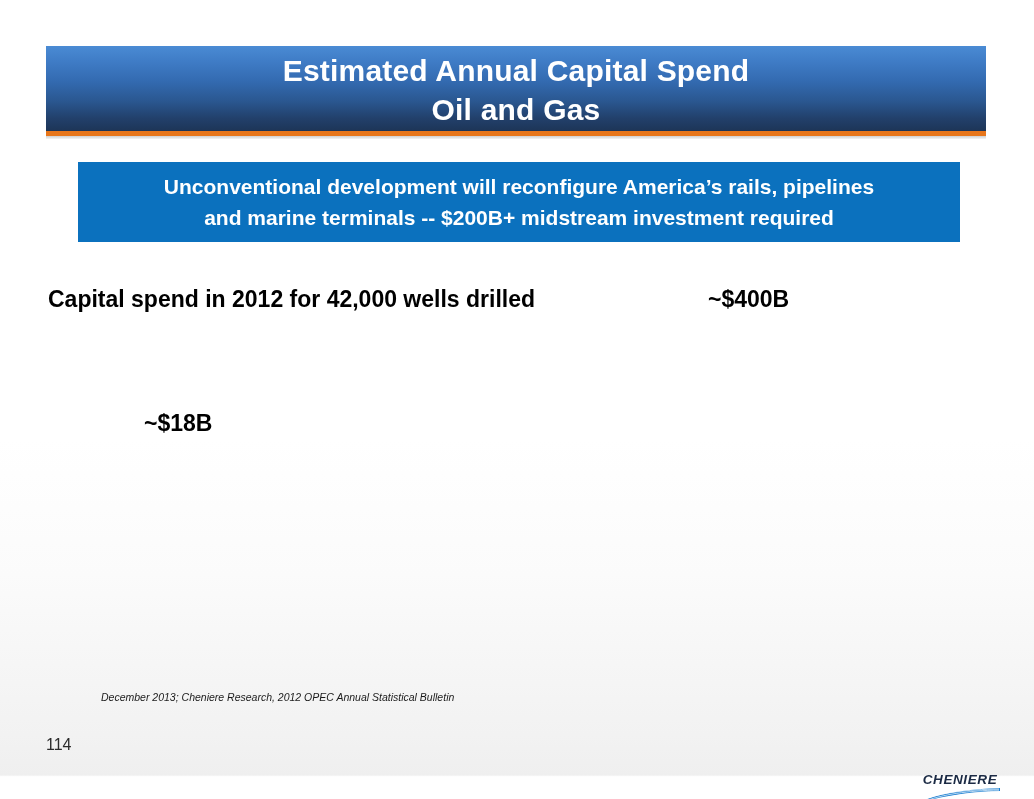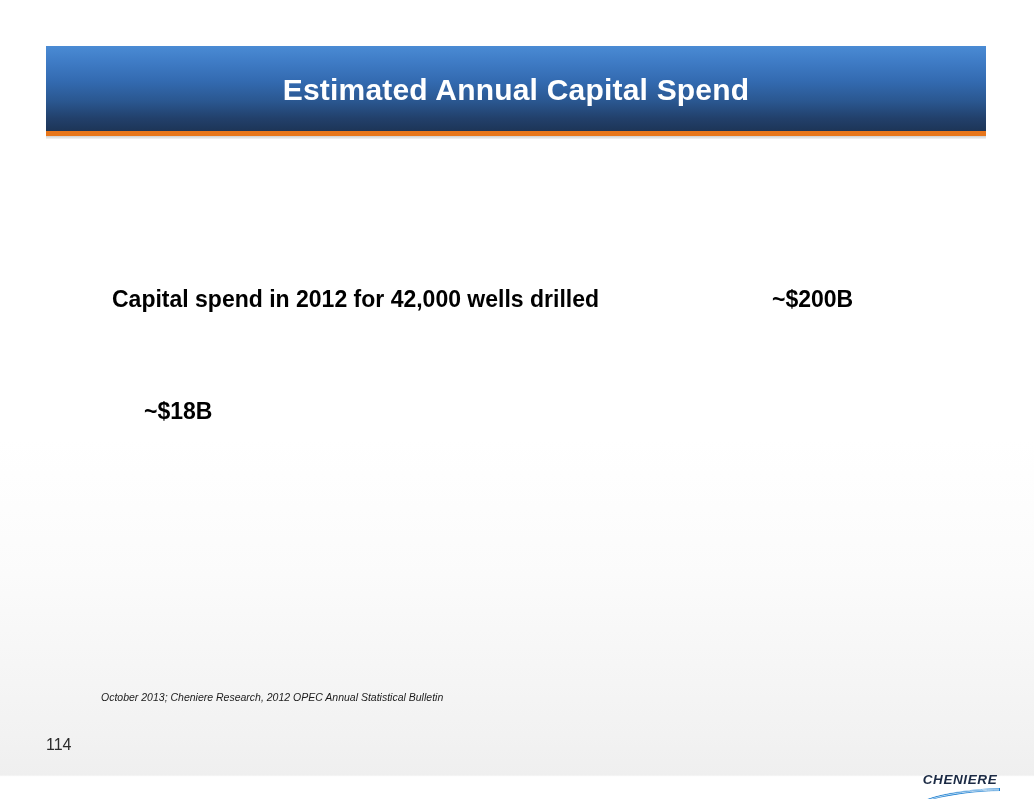--- a/index.html
+++ b/index.html
@@ -93,21 +93,21 @@
     position: absolute;
     left: 0;
     top: 280px;
     width: 1034px;
   }
   .row {
     position: relative;
     display: flex;
     align-items: flex-start;
   }
-  .row-1 { margin-left: 112px; }
+  .row-1 { margin-left: 48px; }
   .row-2 { margin-left: 94px; margin-top: 66px; }
 
   .row-text {
     width: 620px;
     color: #000000;
     font-size: 23px;
     font-weight: bold;
     line-height: 38px;
   }
   .row-note {
@@ -116,21 +116,21 @@
     margin-left: 8px;
   }
   .row-value {
     color: #000000;
     font-size: 23px;
     font-weight: bold;
     line-height: 38px;
     white-space: nowrap;
   }
   .row-1 .row-value { margin-left: 40px; }
-  .row-2 .row-value { margin-left: 50px; margin-top: 8px; }
+  .row-2 .row-value { margin-left: 50px; margin-top: 20px; }
 
   
   .source-note {
     position: absolute;
     left: 101px;
     top: 690px;
     width: 820px;
     color: #1a1a1a;
     font-size: 10.5px;
     font-style: italic;
@@ -170,40 +170,45 @@
     margin-top: 1px;
   }
 </style>
 </head>
 <body>
 
 <div class="slide">
 
   <div class="title-banner">
     <div class="title-line">Estimated Annual Capital Spend</div>
+    <div class="title-line">Oil and Gas</div>
   </div>
   <div class="banner-accent"></div>
   <div class="banner-accent-shadow"></div>
 
+  <div class="callout-box">
+    <div class="callout-line">Unconventional development will  reconfigure America’s rails, pipelines</div>
+    <div class="callout-line">and marine terminals --  $200B+  midstream investment required</div>
+  </div>
 
   <div class="body-area">
 
     <div class="row row-1">
       <div class="row-text"><span>Capital spend in 2012 for 42,000 wells drilled</span></div>
-      <div class="row-value">~$200B</div>
+      <div class="row-value">~$400B</div>
     </div>
 
     <div class="row row-2">
       <div class="row-value">~$18B</div>
     </div>
 
   </div>
 
   <div class="source-note">
-    <div>October 2013; Cheniere Research, 2012 OPEC  Annual Statistical Bulletin</div>
+    <div>December 2013; Cheniere Research, 2012 OPEC  Annual Statistical Bulletin</div>
   </div>
 
   <div class="page-number">114</div>
 
   <div class="logo">
     <span class="logo-word">CHENIERE</span>
     <span class="logo-mark">
       <svg width="82" height="15" viewBox="0 0 82 15" xmlns="http://www.w3.org/2000/svg">
         <path d="M1 14 C 18 6, 46 1, 81 0 L 81 3 C 47 4, 20 9, 4 14 Z" fill="#1b7fd1"></path>
         <path d="M3 12 C 20 5, 48 1.5, 80 1" stroke="#ffffff" stroke-width="0.7" fill="none"></path>

